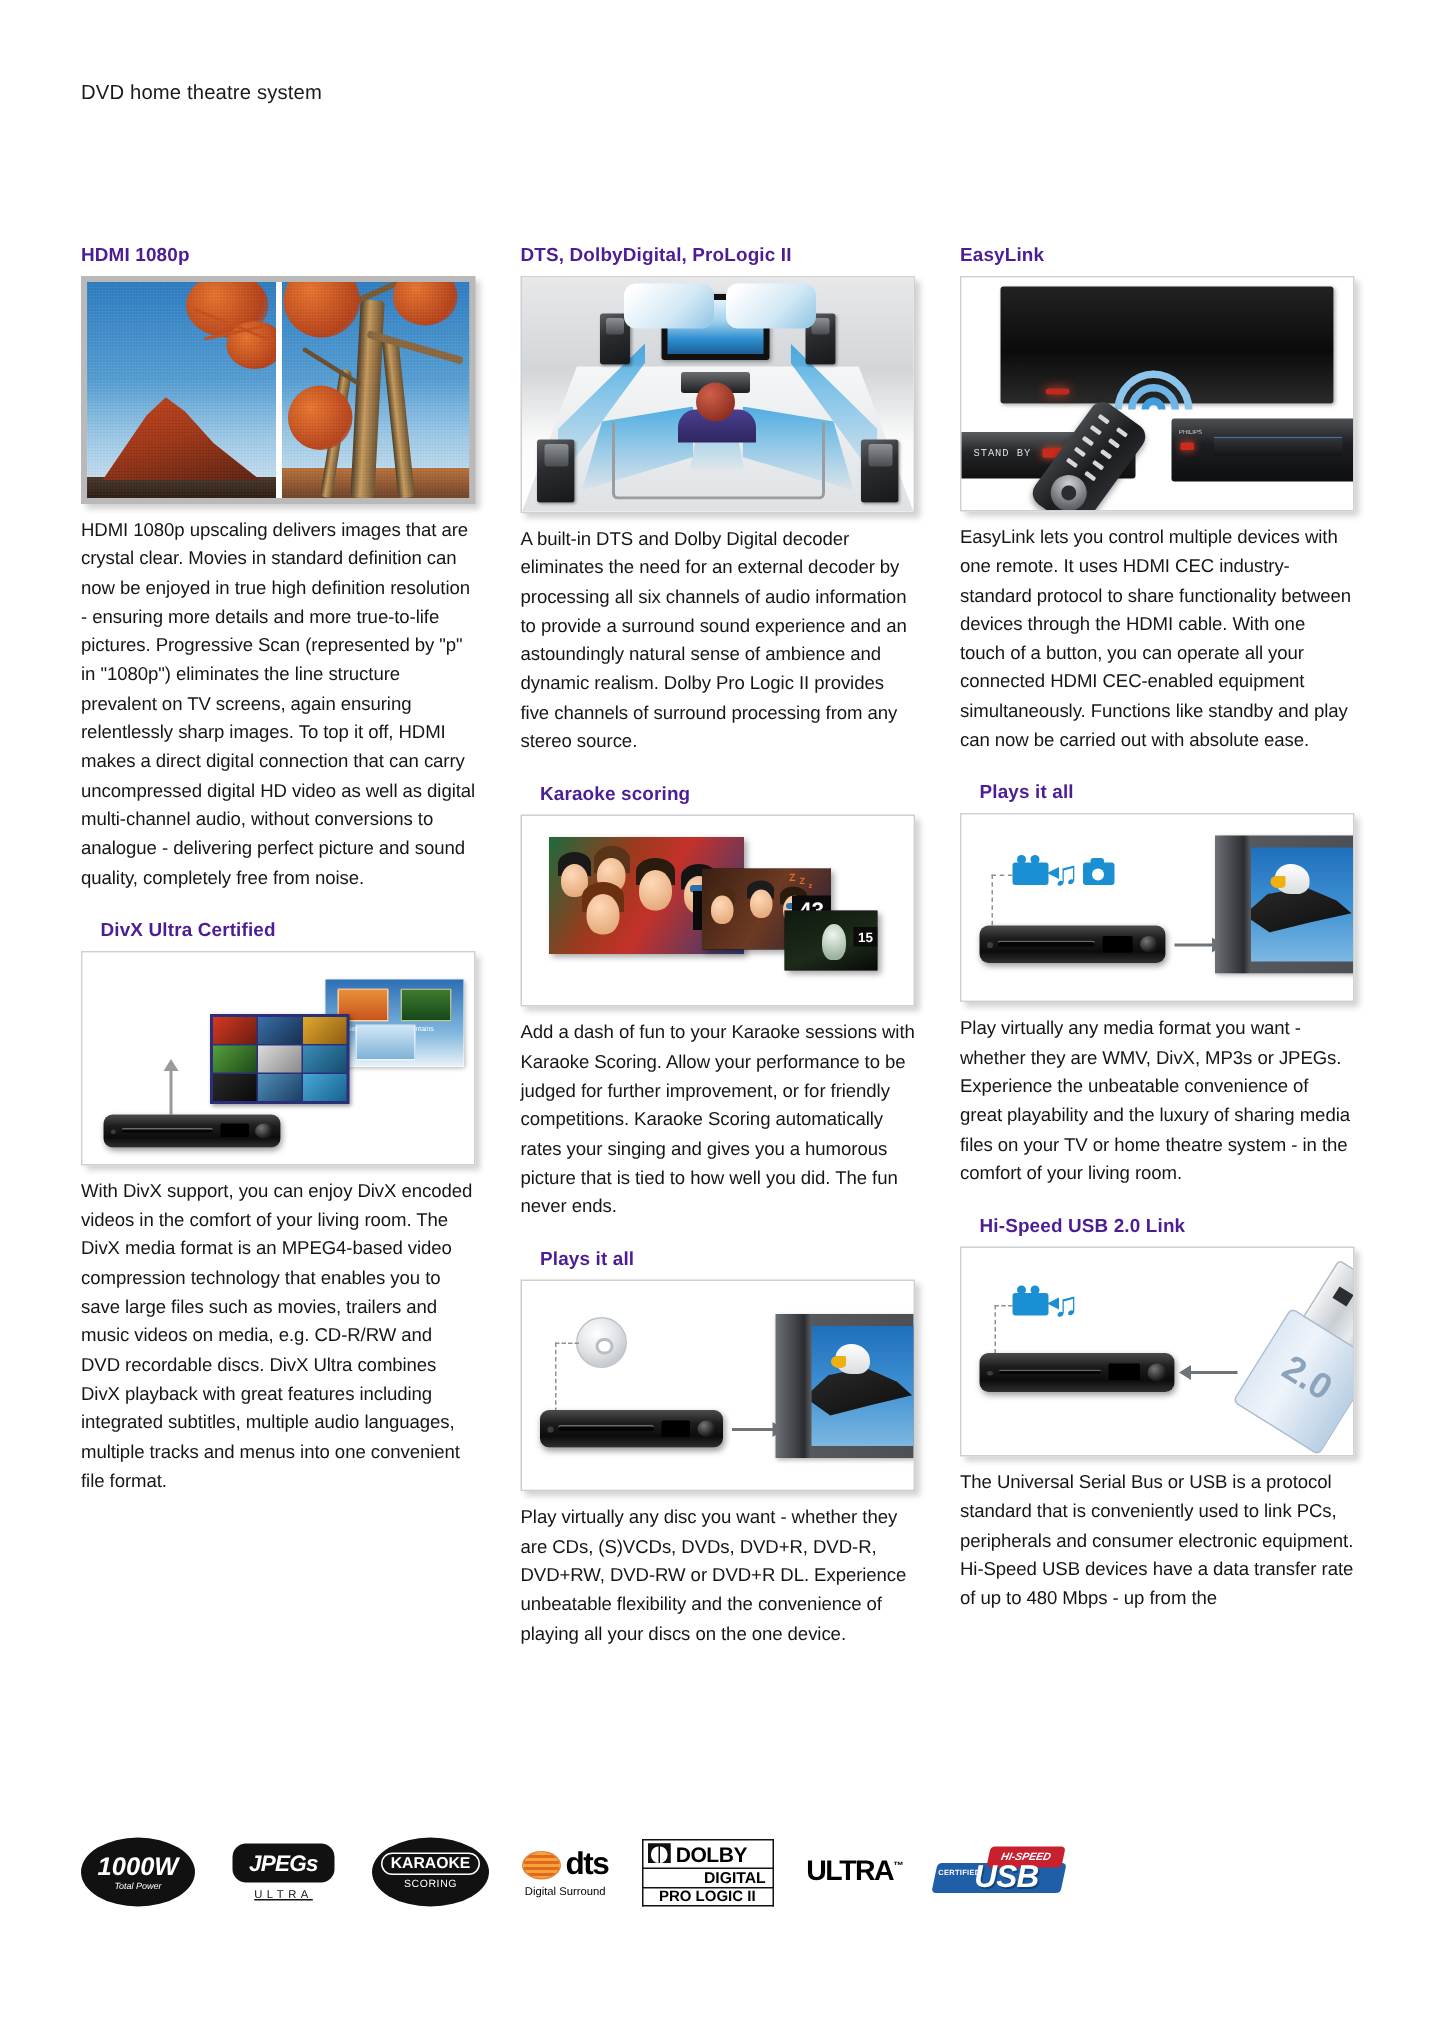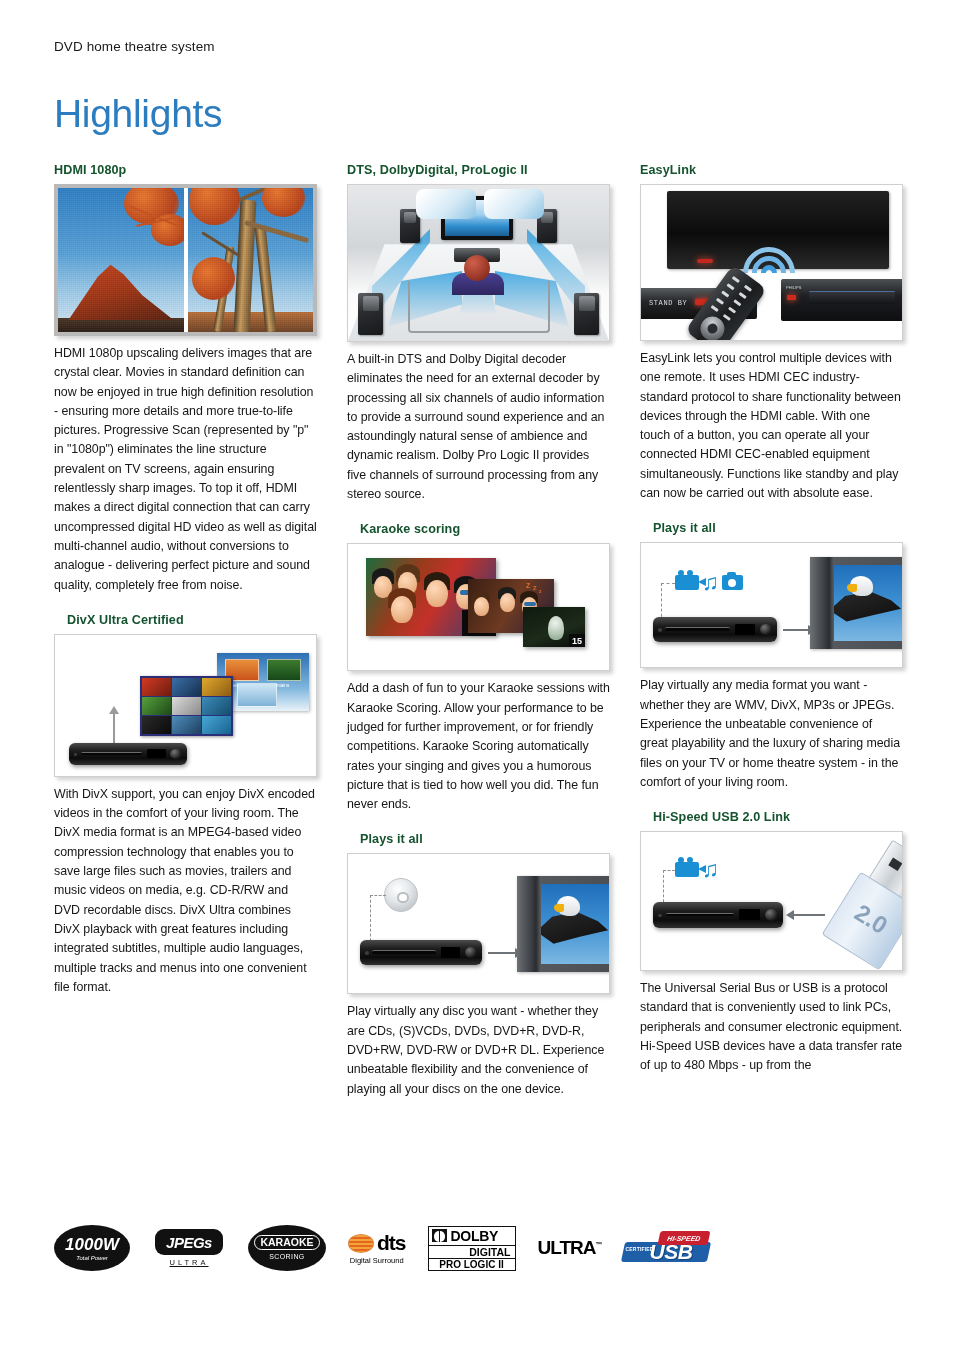--- a/index.html
+++ b/index.html
@@ -6,21 +6,21 @@
   html, body {
     width: 954px; height: 1350px;
     background: #ffffff;
     font-family: "Liberation Sans", sans-serif;
     color: #000;
     overflow: hidden;
   }
   .page { position: relative; width: 954px; height: 1350px; padding: 0; }
 
   
-  .header { position: absolute; left: 54px; top: 35px; width: 846px; height: 26px; }
+  .header { position: absolute; left: 54px; top: 50px; width: 846px; height: 26px; }
   .header-product {
     font-size: 13.5px; color: #1a1a1a; letter-spacing: .1px;
     position: absolute; left: 0; top: 4px;
   }
   .header-model-bar {
     position: absolute; left: 576px; top: 0; width: 270px; height: 24px;
     background: #000000;
   }
   .header-model-text {
     color: #ffffff; font-size: 15px; line-height: 24px; padding-left: 9px;
@@ -32,21 +32,21 @@
   }
 
   
   .columns {
     position: absolute; left: 54px; top: 163px; width: 850px;
     display: flex; gap: 30px;
   }
   .col { width: 263px; }
 
   .sec-title {
-    color: #14532d; font-size: 12.6px; font-weight: bold;
+    color: #4c1d95; font-size: 12.6px; font-weight: bold;
     margin-bottom: 7px; letter-spacing: .1px;
   }
   .sec-title.mt { margin-top: 18px; margin-left: 13px; }
   .body-text {
     font-size: 12.4px; line-height: 19.3px; color: #161616;
     margin-top: 8px; letter-spacing: -.05px;
   }
 
   
   .fig {
@@ -255,21 +255,21 @@
     background: linear-gradient(160deg,#0e1a0e 0%, #1d2b1a 60%, #060a06 100%);
   }
   .face {
     position: absolute; border-radius: 50% 50% 45% 45%;
     background: radial-gradient(circle at 38% 32%, #ffd9b8, #e5a97a 80%);
   }
   .hair {
     position: absolute; border-radius: 50% 50% 0 0;
   }
   .score {
-    position: absolute; right: 0; bottom: 0; background: #0b0b0b;
+    position: absolute; right: 0; bottom: 16px; background: #0b0b0b;
     color: #fff; font-weight: bold; line-height: 1;
     display: flex; align-items: flex-end; justify-content: center;
   }
   .s1 { width: 34px; height: 26px; font-size: 20px; padding-bottom: 2px; }
   .s2 { width: 26px; height: 20px; font-size: 15px; padding-bottom: 2px; }
   .s3 { width: 16px; height: 13px; font-size: 9px; padding-bottom: 1px; }
   .ghost {
     position: absolute; left: 40%; top: 22%; width: 16px; height: 24px;
     border-radius: 50% 50% 40% 40%;
     background: radial-gradient(circle at 45% 30%, #eef3ee, #9bb39b 80%);
@@ -547,21 +547,20 @@
 </style>
 </head>
 <body>
 
 <div class="page">
 
   <div class="header">
     <div class="header-product">DVD home theatre system</div>
   </div>
 
-  <div class="page-title">Highlights</div>
 
   <div class="columns">
 
     <div class="col">
 
       <div class="sec-title">HDMI 1080p</div>
 
       <div class="fig f-hdmi">
         <div class="hdmi-wrap">
           <div class="hdmi-left">

